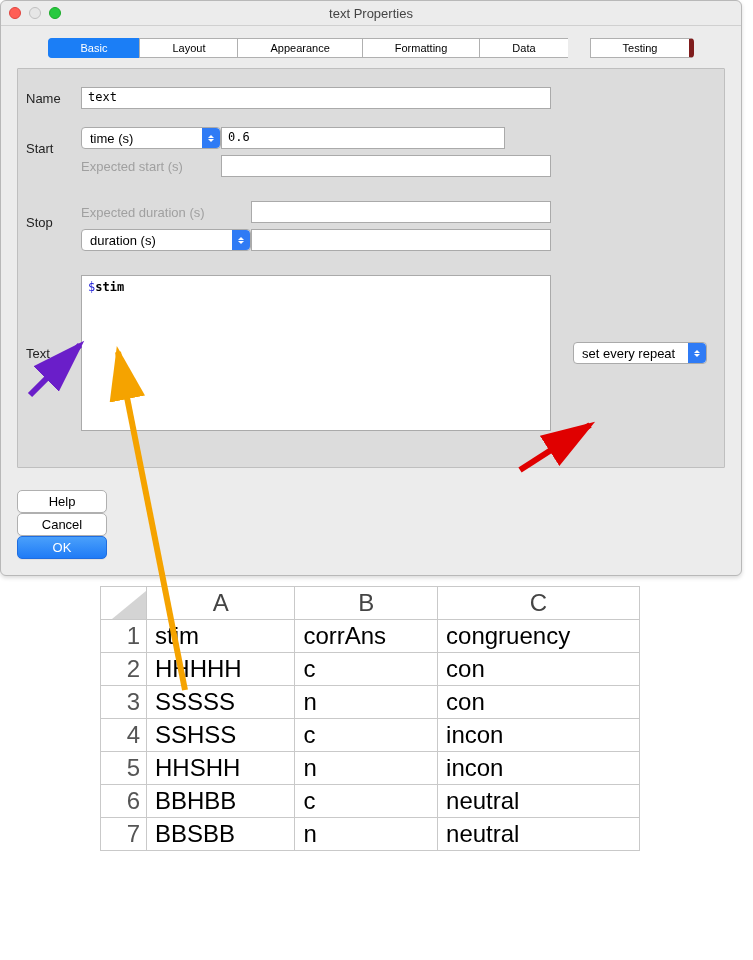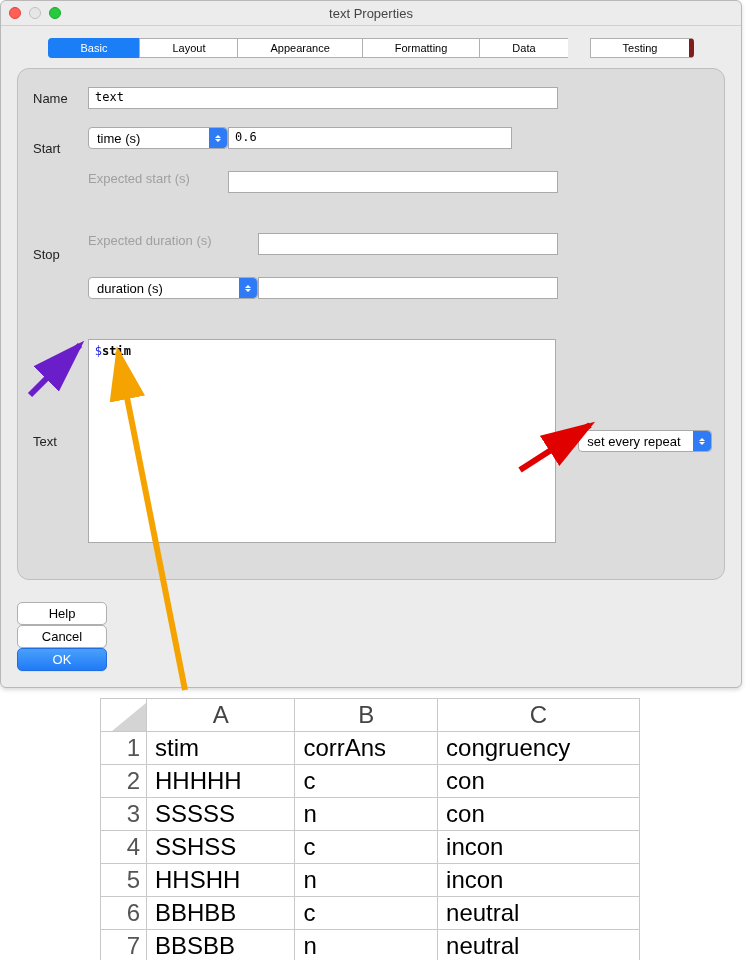--- a/index.html
+++ b/index.html
@@ -66,22 +66,22 @@
   .tab:last-child { border-right: 5px solid #7f1d1d; border-radius: 0 4px 4px 0; margin-left: 22px; }
   .tab.active {
     background: #1b7ef6;
     color: #fff;
     border-color: #1b7ef6;
   }
   .panel {
     margin: 10px 16px 16px 16px;
     background: #dcdcdc;
     border: 1px solid #bfbfbf;
-    border-radius: 12px;
-    padding: 18px 12px 18px 15px;
+    border-radius: 1px;
+    padding: 18px 12px 18px 8px;
   }
   .row {
     display: flex;
     align-items: flex-start;
     margin-bottom: 18px;
   }
   .rowlabel {
     width: 55px;
     font-size: 13px;
     color: #222;
@@ -94,21 +94,22 @@
     background: #fff;
     border: 1px solid #aaa;
     font-size: 12px;
     font-family: "Monaco", monospace;
     padding: 2px 6px;
     height: 22px;
   }
   .name-input { width: 470px; }
   .subrow {
     display: flex;
-    margin-bottom: 22px;
+    align-items: center;
+    margin-bottom: 6px;
   }
   .mac-select {
     display: inline-flex;
     align-items: center;
     background: #fff;
     border: 1px solid #aaa;
     border-radius: 4px;
     font-size: 13px;
     height: 22px;
     position: relative;
@@ -153,21 +154,21 @@
   }
   .exp-start-lbl { width: 134px; }
   .exp-stop-lbl { width: 164px; }
   .exp-input { width: 330px; }
   .stop-val { width: 300px; }
   .exp-stop-input { width: 300px; }
   .textarea {
     background: #fff;
     border: 1px solid #aaa;
     width: 470px;
-    height: 204px;
+    height: 156px;
     font-size: 12px;
     font-family: "Monaco", monospace;
     padding: 4px 6px;
     line-height: 1.3;
   }
   .textarea .dollar { color: #1b1bd6; }
   .textarea .var { color: #000; font-weight: bold; }
   .text-row {
     align-items: center;
   }

